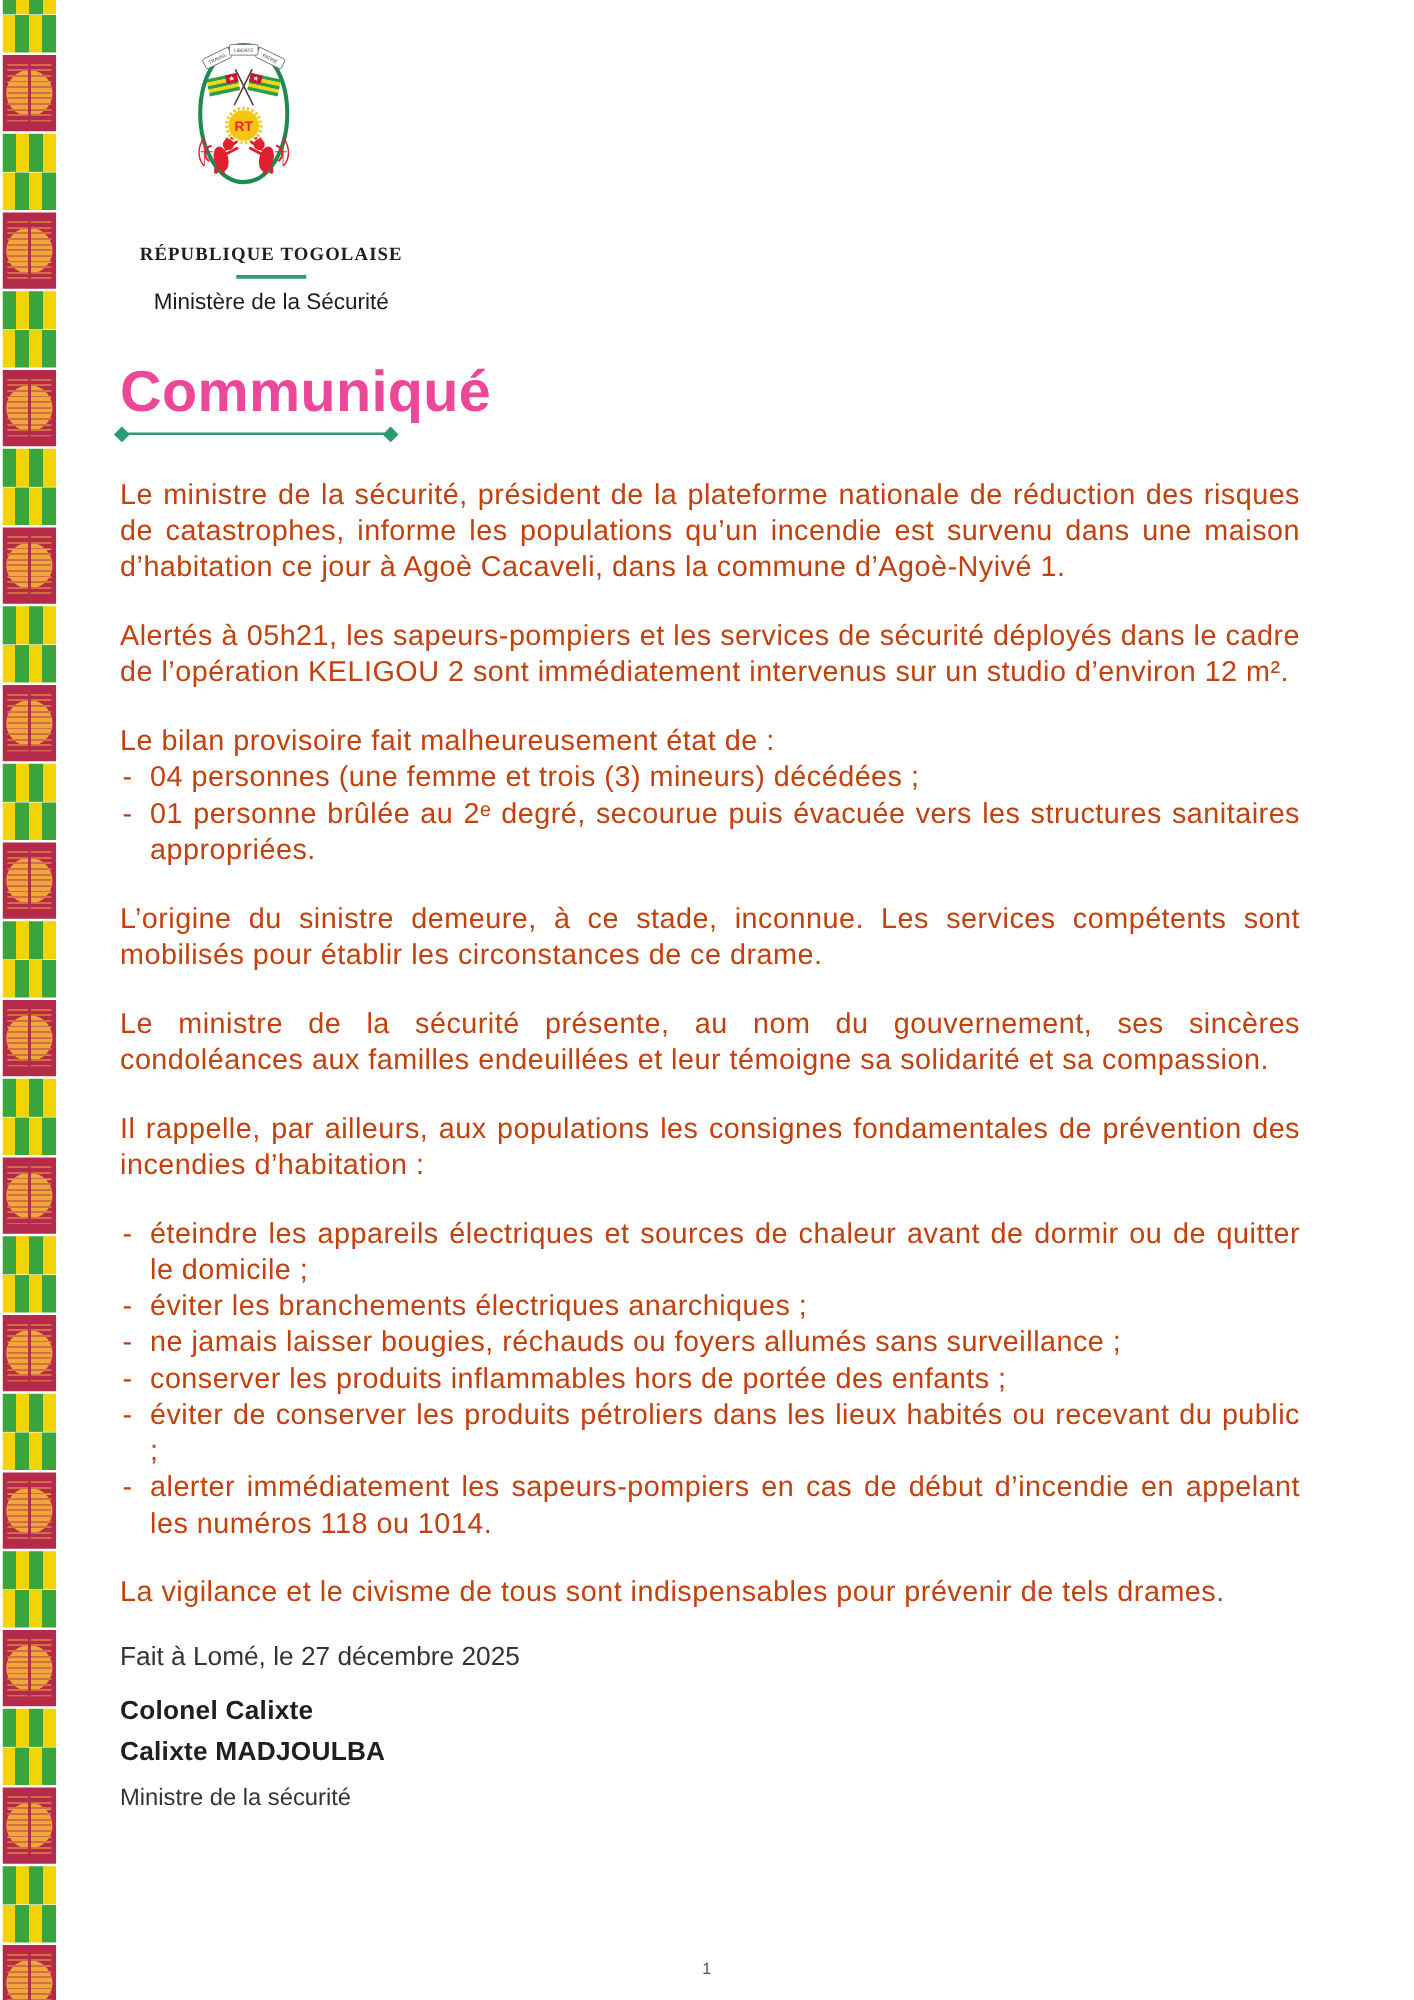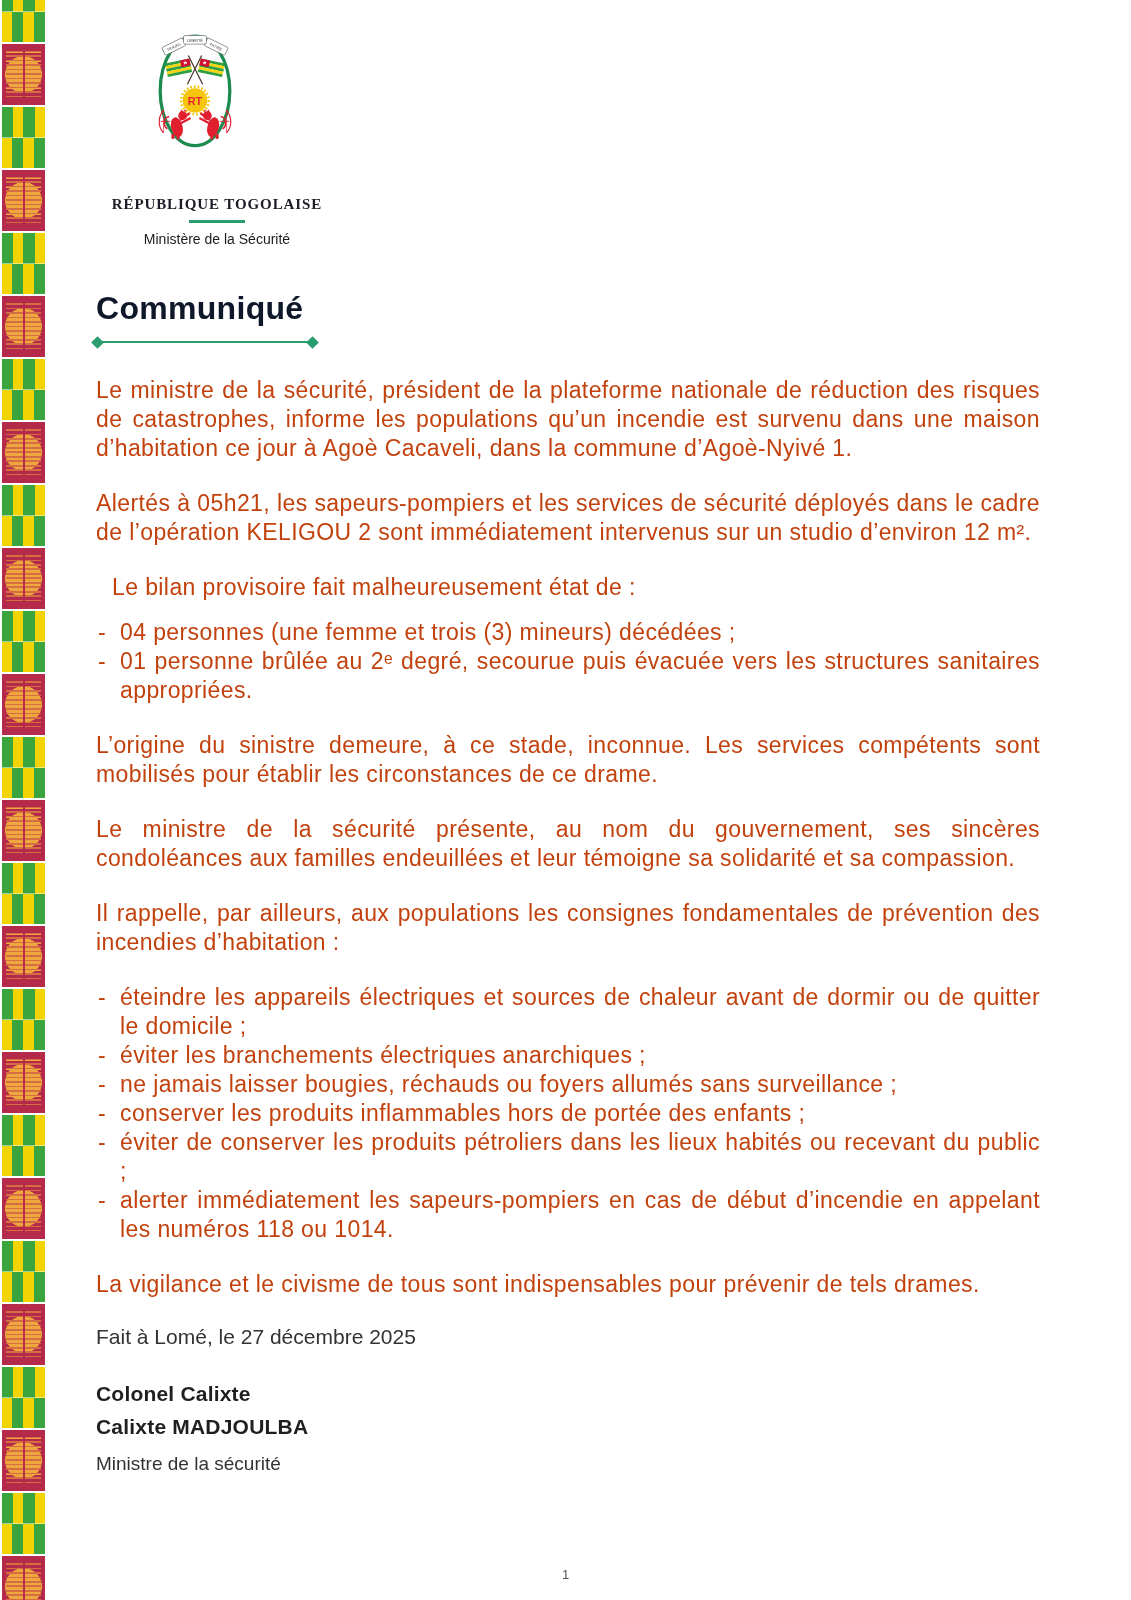--- a/index.html
+++ b/index.html
@@ -27,42 +27,42 @@
   
   .content{position:absolute;left:96px;top:26px;width:944px;}
   
   .brand{width:230px;margin-left:6px;text-align:center;}
   .brand svg{display:block;margin:0 0 4px 41px;}
   .republic{
     font-family:"Liberation Serif",serif;font-weight:700;font-size:15px;
     letter-spacing:.9px;color:#1d1d28;white-space:nowrap;margin-top:46px;
   }
   .mini-rule{width:56px;height:3px;background:#2a9d6e;margin:7px auto 8px;}
-  .ministry{font-size:14px;color:#1c1c1c;}
+  .ministry{font-size:18px;color:#1c1c1c;}
   
   .doc-title{
-    margin-top:42px;font-size:32px;line-height:38px;font-weight:700;
-    color:#0f172a;letter-spacing:.3px;
+    margin-top:42px;font-size:46px;line-height:38px;font-weight:700;
+    color:#ec4899;letter-spacing:.3px;
   }
   .title-rule{position:relative;margin-top:14px;width:218px;height:2px;background:#2a9d6e;}
   .title-rule::before,.title-rule::after{
     content:"";position:absolute;top:-3.5px;width:9px;height:9px;background:#2a9d6e;
     transform:rotate(45deg) ;
   }
   .title-rule::before{left:-3px;}
   .title-rule::after{right:-3px;}
   
   .doc-body{margin-top:33px;font-size:23px;line-height:29px;letter-spacing:.4px;color:#c2410c;}
   .doc-body p{margin:0 0 26px;text-align:justify;}
-  .tight{margin:16px !important;}
+  .tight{margin:0 !important;}
   .blk{margin:0 0 26px;}
   .li{position:relative;padding-left:24px;text-align:justify;}
   .li::before{content:"-";position:absolute;left:2px;top:0;}
   
-  .place-date{font-size:21px;color:#333;margin:6px 0 28px;}
+  .place-date{font-size:21px;color:#333;margin:6px 0 14px;}
   .sig-name{font-size:21px;line-height:33px;font-weight:700;color:#1f1f1f;margin:0;letter-spacing:.2px;}
   .sig-role{font-size:19px;color:#333;margin-top:10px;}
   .page-number{position:absolute;left:0;right:0;bottom:18px;text-align:center;font-size:13px;color:#555;}
 </style>
 </head>
 <body>
 
 <div class="page">
 
   <div class="kente">

